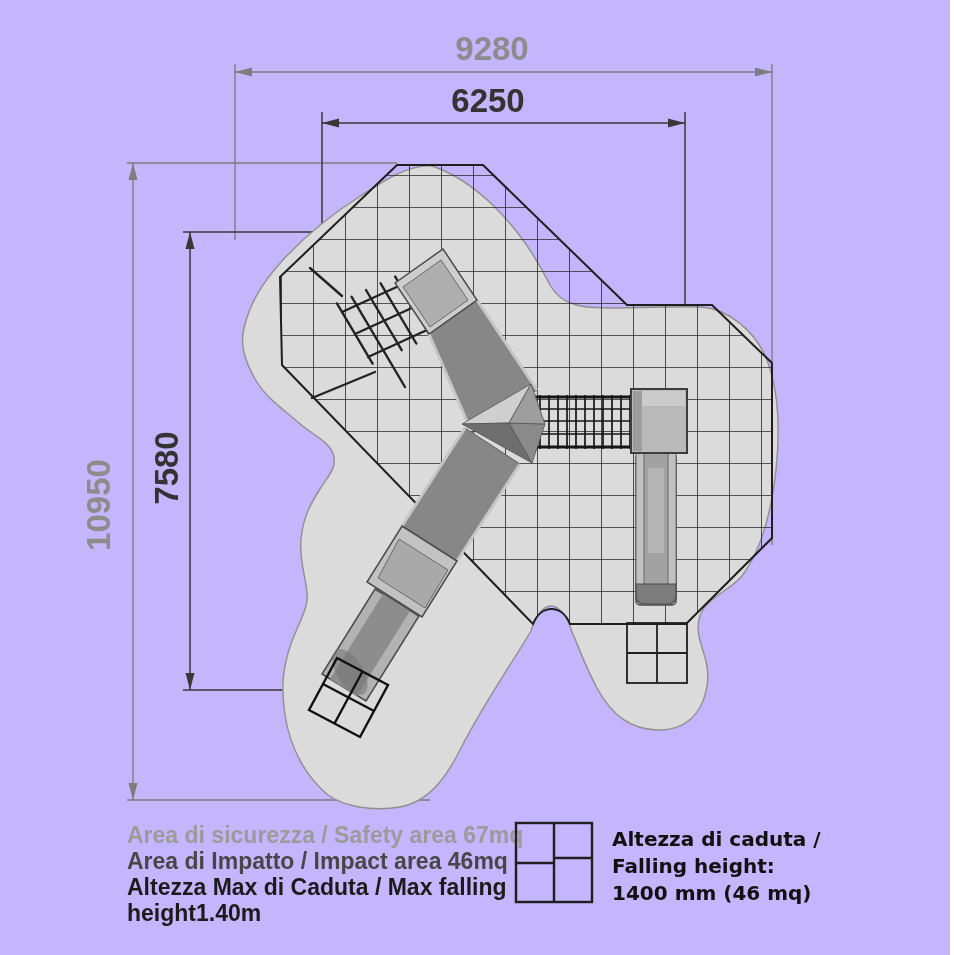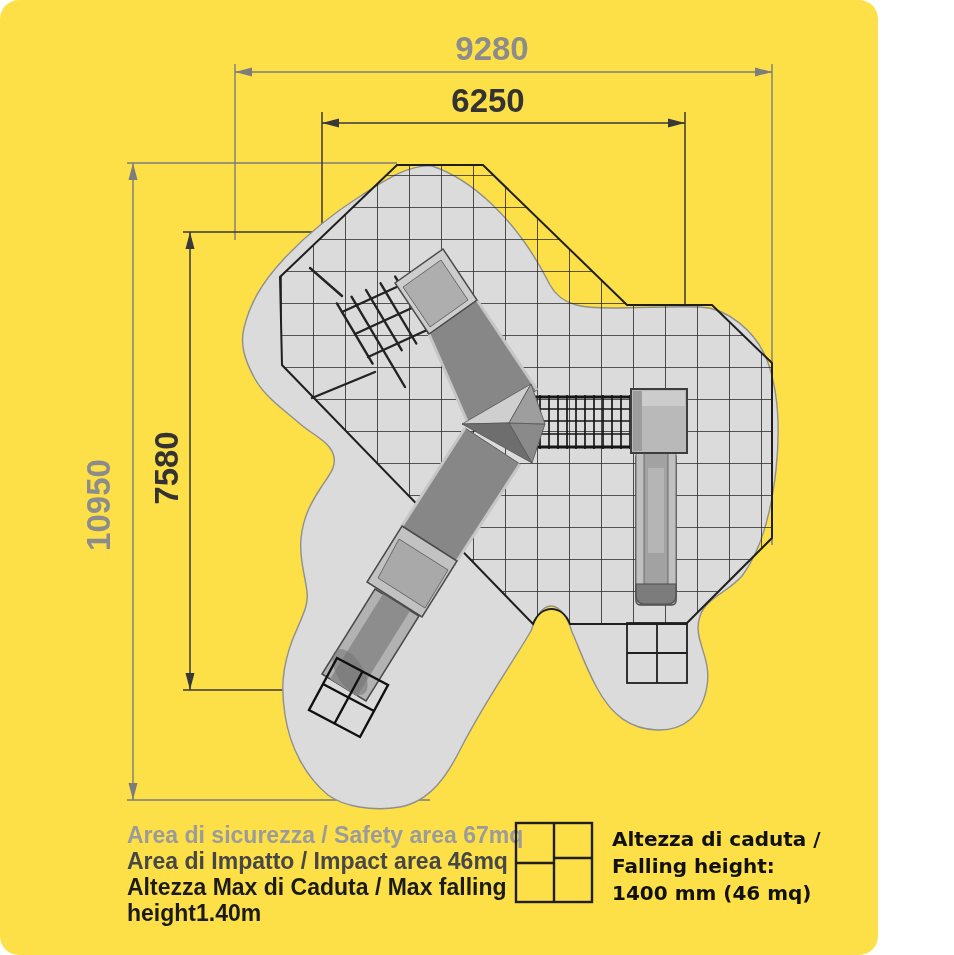--- a/index.html
+++ b/index.html
@@ -5,25 +5,24 @@
   html, body {
     margin: 0;
     padding: 0;
     background: #ffffff;
     width: 954px;
     height: 955px;
     overflow: hidden;
   }
   .stage {
     position: relative;
-    width: 878px;
+    width: 950px;
     height: 955px;
-    background: #fde047;
-    font-family: "Liberation Sans", sans-serif;
-    border-radius: 19px;
+    background: #c4b5fd;
+    font-family: "Liberation Sans", sans-serif;
   }
   svg { display: block; }
   .dim-label-outer {
     font-family: "Liberation Sans", sans-serif;
     font-weight: bold;
     font-size: 33px;
     fill: #8c8c8c;
   }
   .dim-label-inner {
     font-family: "Liberation Sans", sans-serif;

